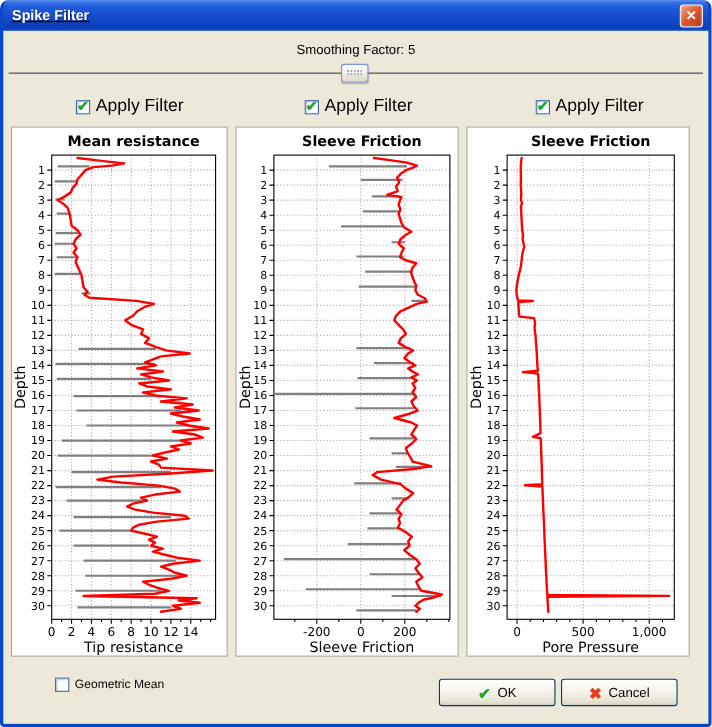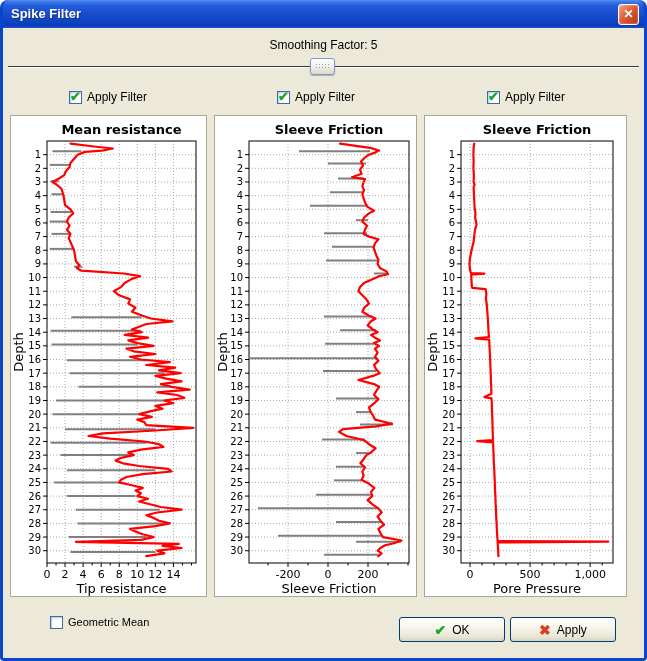--- a/index.html
+++ b/index.html
@@ -3,20 +3,21 @@
 <meta charset="utf-8">
 <style>
   html,body{margin:0;padding:0;background:#fff;}
   *{box-sizing:border-box;}
   .dialog{
     position:relative;width:647px;height:661px;
     background:#0848C8;
     border-radius:8px 8px 4px 4px;
     padding:0 3px 3px 3px;
     font-family:"Liberation Sans",sans-serif;
+    text-decoration:underline;
   }
   .titlebar{
     position:relative;height:28px;margin:0 -0px;
     border-radius:6px 6px 0 0;
     background:linear-gradient(180deg,#5A93F0 0%,#3C78E8 6%,#215CDB 20%,#1A50D0 45%,#0C42C0 82%,#0A3CB4 92%,#1C55D8 100%);
   }
   .titlebar .title{
     color:#fff;font-weight:bold;font-size:13px;line-height:28px;padding-left:8px;
     text-shadow:1px 1px 1px #12337e;
   }
@@ -53,21 +54,21 @@
   }
   .checkbox-row-item{position:absolute;display:flex;align-items:center;gap:5px;height:14px;}
   .checkbox{
     width:13px;height:13px;background:#fff;border:1px solid #44699F;
     box-shadow:inset 1px 1px 2px rgba(120,150,190,.55);
     position:relative;cursor:pointer;flex:0 0 auto;
   }
   .checkbox .check-icon{
     position:absolute;left:0px;top:-3px;color:#1CA62C;font-size:13px;font-weight:bold;
   }
-  .cb-label{font-size:12px;color:#000;white-space:nowrap;}
+  .cb-label{font-size:16px;color:#000;white-space:nowrap;}
   .panel{
     position:absolute;top:87px;height:482px;background:#fff;
     border:1px solid #A9A697;
   }
   .panel .chart-title{
     position:absolute;top:6px;font-size:13px;font-weight:bold;text-align:center;
     color:#000;font-family:"DejaVu Sans",sans-serif;letter-spacing:0px;white-space:nowrap;
   }
   .panel svg{position:absolute;left:0;top:0;}
   svg text{font-family:"DejaVu Sans",sans-serif;fill:#000;}
@@ -561,17 +562,17 @@
       <div class="checkbox"></div>
       <span class="cb-label" style="font-size:11px;">Geometric Mean</span>
     </div>
 
     <div class="footer-btn" style="left:396px;">
       <span class="btn-icon ok-icon">✔</span>
       <span>OK</span>
     </div>
     <div class="footer-btn" style="left:507px;">
       <span class="btn-icon cancel-icon">✖</span>
-      <span>Apply</span>
+      <span>Cancel</span>
     </div>
 
   </div>
 </div>
 
 </body></html>

